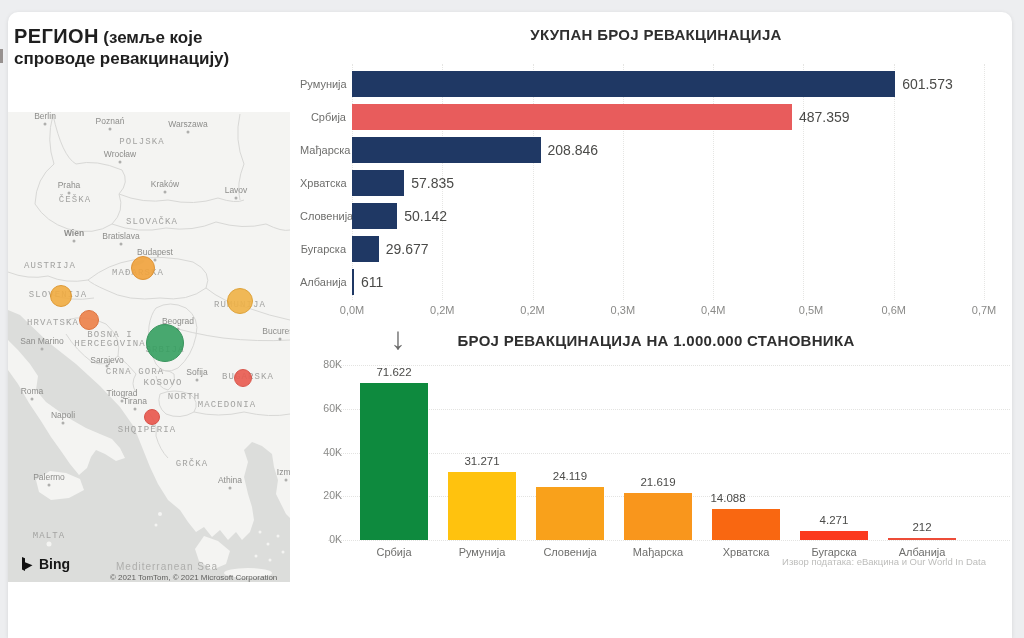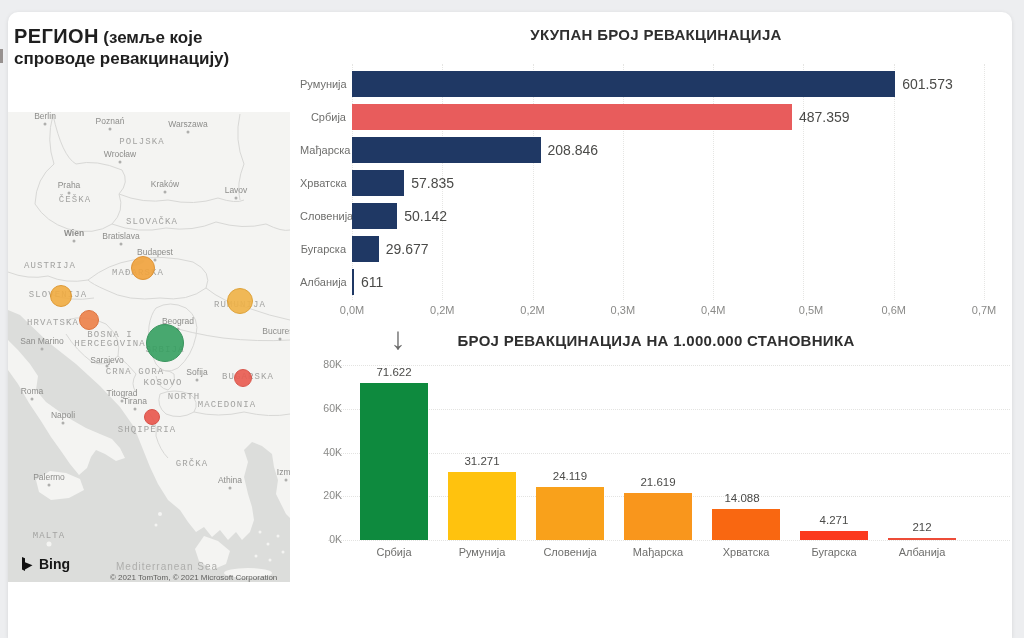--- a/index.html
+++ b/index.html
@@ -245,24 +245,25 @@
         <div class="col" style="left: 148px; top: 149.595px; width: 68px; height: 68.4053px; background: rgb(255, 194, 14);"></div>
         <div class="vallab-v" style="left: 142px; top: 132.595px; width: 80px;">31.271</div>
         <div class="catlab-v" style="left: 139px; top: 224px; width: 86px;">Румунија</div>
         <div class="col" style="left: 236px; top: 165.24px; width: 68px; height: 52.7603px; background: rgb(249, 161, 27);"></div>
         <div class="vallab-v" style="left: 230px; top: 148.24px; width: 80px;">24.119</div>
         <div class="catlab-v" style="left: 227px; top: 224px; width: 86px;">Словенија</div>
         <div class="col" style="left: 324px; top: 170.708px; width: 68px; height: 47.2916px; background: rgb(249, 150, 28);"></div>
         <div class="vallab-v" style="left: 318px; top: 153.708px; width: 80px;">21.619</div>
         <div class="catlab-v" style="left: 315px; top: 224px; width: 86px;">Мађарска</div>
         <div class="col" style="left: 412px; top: 187.183px; width: 68px; height: 30.8175px; background: rgb(249, 103, 17);"></div>
-        <div class="vallab-v" style="left: 402px; top: 170.183px; width: 80px;">14.088</div>
+        <div class="vallab-v" style="left: 388px; top: 170.183px; width: 80px;">14.088</div>
         <div class="catlab-v" style="left: 403px; top: 224px; width: 86px;">Хрватска</div>
         <div class="col" style="left: 500px; top: 208.657px; width: 68px; height: 9.34281px; background: rgb(251, 58, 30);"></div>
         <div class="vallab-v" style="left: 494px; top: 191.657px; width: 80px;">4.271</div>
         <div class="catlab-v" style="left: 491px; top: 224px; width: 86px;">Бугарска</div>
         <div class="col" style="left: 588px; top: 216px; width: 68px; height: 2px; background: rgb(237, 76, 56);"></div>
         <div class="vallab-v" style="left: 582px; top: 199px; width: 80px;">212</div>
         <div class="catlab-v" style="left: 579px; top: 224px; width: 86px;">Албанија</div>
       </div>
   </div>
 
+  <div class="source">Извор података: еВакцина и Our World In Data</div>
 </div>
 
 </body></html>

